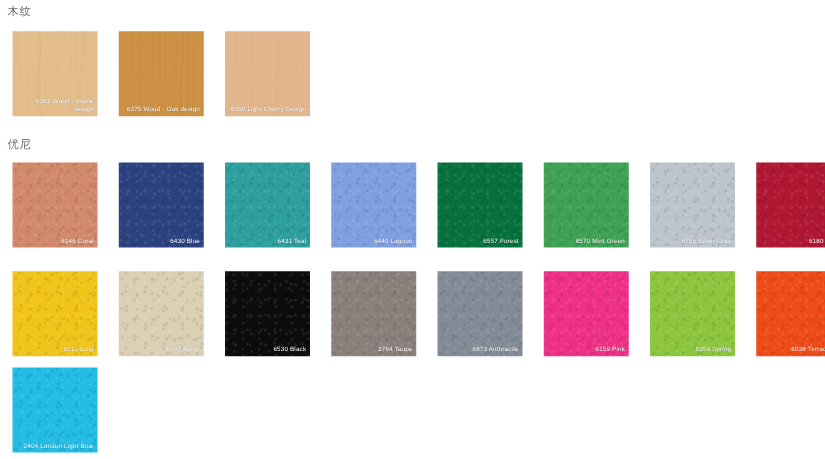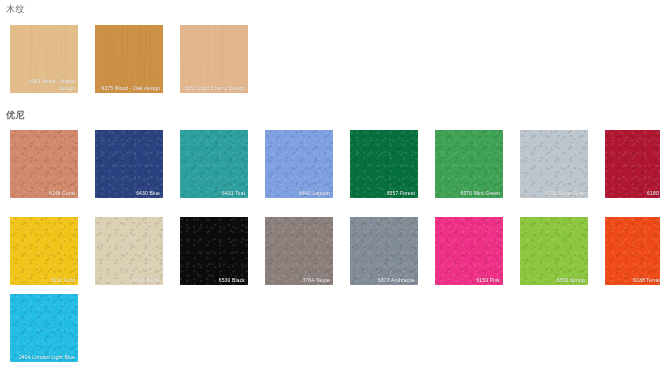--- a/index.html
+++ b/index.html
@@ -176,21 +176,21 @@
           <path d="M79.30 -5 C 76.08 30, 82.52 70, 78.01 105" stroke="#D9A87C" stroke-width="2.44" fill="none" opacity="0.142"></path>
           <path d="M85.38 -5 C 80.73 30, 90.03 70, 83.52 105" stroke="#D9A87C" stroke-width="2.08" fill="none" opacity="0.246"></path>
           <path d="M91.04 -5 C 94.30 30, 87.78 70, 92.35 105" stroke="#D9A87C" stroke-width="0.89" fill="none" opacity="0.131"></path>
           <path d="M95.47 -5 C 98.82 30, 92.11 70, 96.81 105" stroke="#D9A87C" stroke-width="0.65" fill="none" opacity="0.152"></path>
           <path d="M55 -5 C 72 30, 48 62, 66 105" stroke="#D9A87C" stroke-width="2.0" fill="none" opacity="0.22"></path>
         </svg>
         <div class="swatch-label">6350 Light Cherry Design</div>
       </div>
     </div>
 
-  <div class="section-title" style="left:6px; top:110px;font-weight:bold;">优尼</div>
+  <div class="section-title" style="left:6px; top:110px;">优尼</div>
 
   <div class="swatch-row" id="row-uni-0" style="left:10px; top:130px;">
       <div class="swatch" style="background: rgb(210, 136, 106);">
         <div class="grain"></div>
         <div class="swatch-label">6146 Coral</div>
       </div>
       <div class="swatch" style="background: rgb(44, 66, 128);">
         <div class="grain"></div>
         <div class="swatch-label">6430 Blue</div>
       </div>

